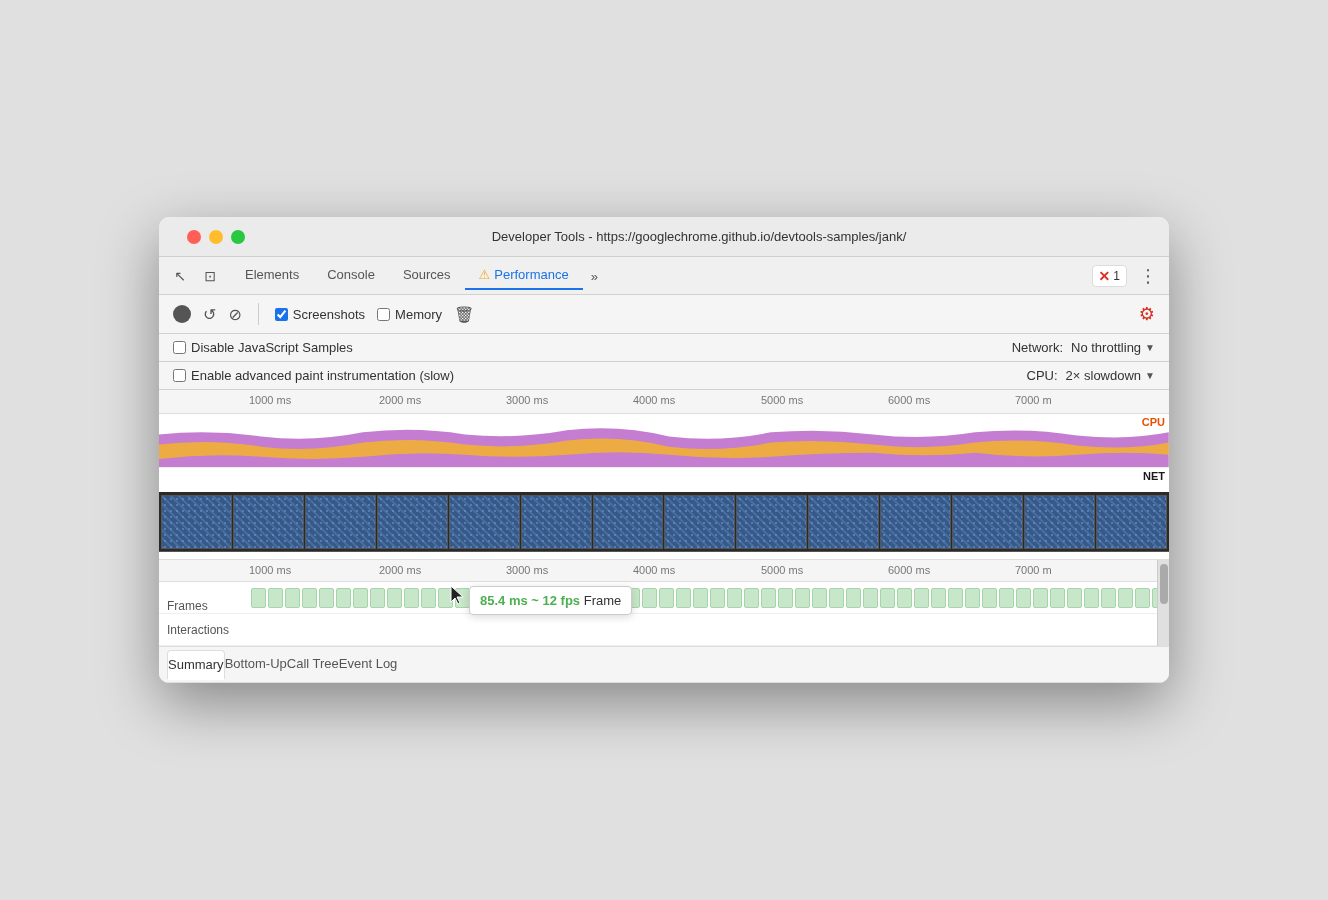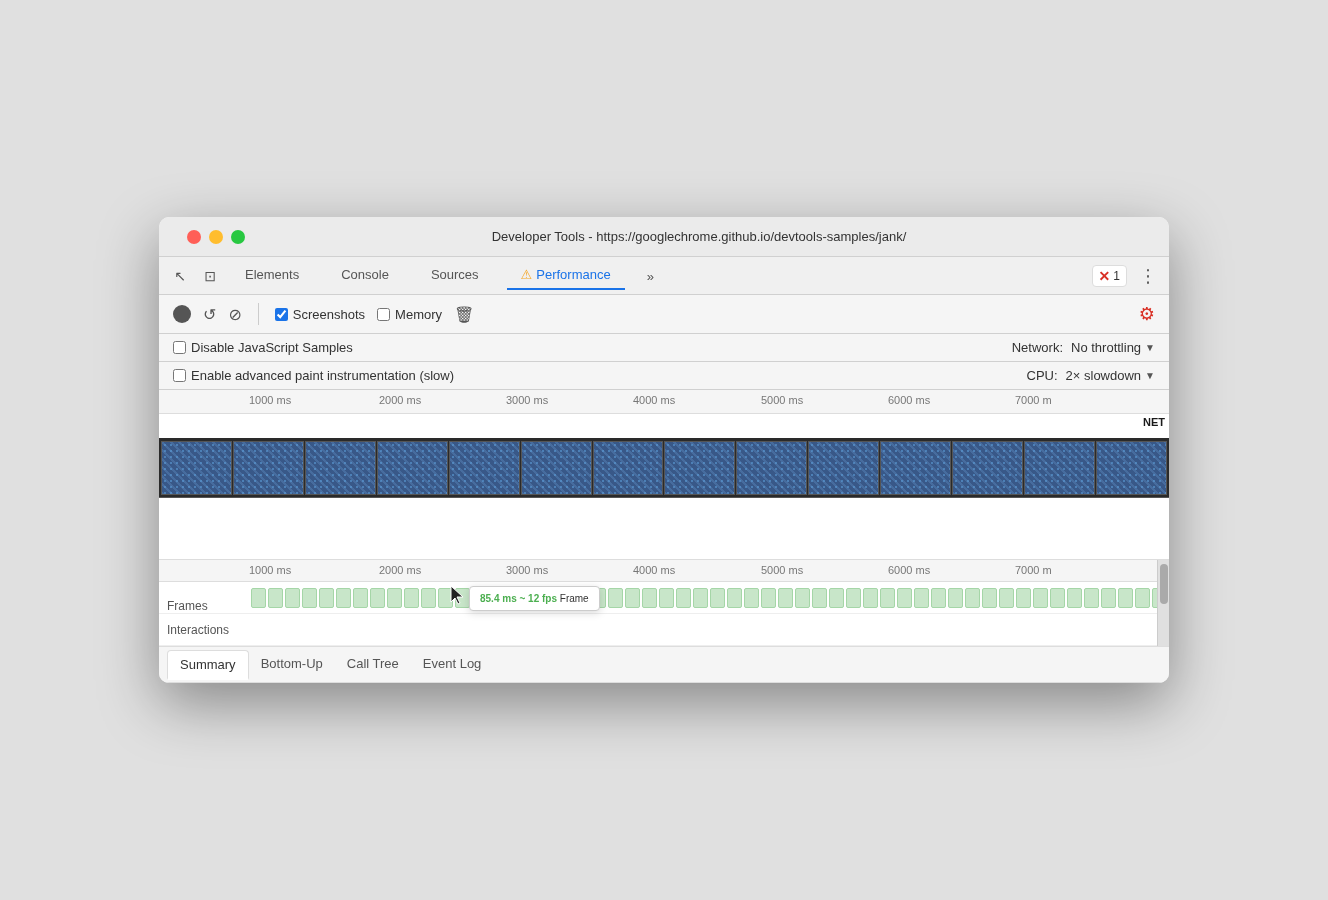--- a/index.html
+++ b/index.html
@@ -51,21 +51,21 @@
       align-items: center;
       padding: 0 8px;
       height: 38px;
     }
     .tab-bar-tools { display: flex; align-items: center; gap: 4px; margin-right: 8px; }
     .tool-btn {
       width: 26px; height: 26px;
       display: flex; align-items: center; justify-content: center;
       cursor: pointer; border-radius: 4px; font-size: 14px; color: #555;
     }
-    .tabs { display: flex; align-items: flex-end; gap: 14px; flex: 1; }
+    .tabs { display: flex; align-items: flex-end; gap: 0; flex: 1; }
     .tab {
       padding: 6px 14px;
       font-size: 13px;
       color: #555;
       cursor: pointer;
       border-bottom: 2px solid transparent;
       white-space: nowrap;
     }
     .tab.active {
       color: #1a73e8;
@@ -296,21 +296,21 @@
 
     
     .tooltip {
       position: absolute;
       left: 310px;
       top: 4px;
       background: white;
       border: 1px solid #ccc;
       border-radius: 4px;
       padding: 6px 10px;
-      font-size: 10px;
+      font-size: 13px;
       box-shadow: 0 2px 8px rgba(0,0,0,0.15);
       white-space: nowrap;
       z-index: 10;
     }
     .tooltip-fps { color: #4caf50; font-weight: 600; }
     .tooltip-frame { color: #333; }
 
     
     .interactions-row {
       height: 32px;
@@ -323,21 +323,21 @@
     
     .bottom-tabs {
       background: #f5f5f5;
       border-bottom: 1px solid #ddd;
       display: flex;
       align-items: center;
       padding: 0 8px;
       height: 36px;
     }
     .btab {
-      padding: 6px 12px;
+      padding: 6px 0;
       font-size: 13px;
       color: #555;
       cursor: pointer;
       border-bottom: 2px solid transparent;
     }
     .btab.active {
       background: white;
       border: 1px solid #ddd;
       border-bottom: 2px solid white;
       border-radius: 4px 4px 0 0;
@@ -467,20 +467,29 @@
       <span class="ruler-tick" style="left: 90px;">1000 ms</span>
       <span class="ruler-tick" style="left: 220px;">2000 ms</span>
       <span class="ruler-tick" style="left: 347px;">3000 ms</span>
       <span class="ruler-tick" style="left: 474px;">4000 ms</span>
       <span class="ruler-tick" style="left: 602px;">5000 ms</span>
       <span class="ruler-tick" style="left: 729px;">6000 ms</span>
       <span class="ruler-tick" style="left: 856px;">7000 m</span>
     </div>
 
 
+    <div class="cpu-track">
+      <svg class="cpu-chart" viewBox="0 0 990 54" preserveAspectRatio="none">
+
+        <path d="M0,54 L0,20 Q50,15 100,22 Q150,28 200,18 Q250,12 300,20 Q350,25 400,16 Q450,10 500,22 Q550,28 600,18 Q650,14 700,20 Q750,26 800,18 Q850,13 900,21 Q950,26 990,18 L990,54 Z" fill="#9c27b0" opacity="0.6"></path>
+
+        <path d="M0,54 L0,30 Q50,24 100,32 Q150,38 200,28 Q250,22 300,30 Q350,35 400,26 Q450,20 500,32 Q550,38 600,28 Q650,24 700,30 Q750,36 800,28 Q850,23 900,31 Q950,36 990,28 L990,40 Q950,36 900,40 Q850,44 800,38 Q750,43 700,38 Q650,38 600,42 Q550,45 500,40 Q450,35 400,40 Q350,44 300,40 Q250,36 200,42 Q150,46 100,42 Q50,38 0,44 Z" fill="#ffc107" opacity="0.7"></path>
+      </svg>
+      <span class="cpu-label">CPU</span>
+    </div>
 
     <div class="net-track">
       <span class="net-label">NET</span>
     </div>
 
     <div class="screenshots-strip">
       <div class="screenshot-thumb">
           <div class="screenshot-dots"></div>
         </div>
       <div class="screenshot-thumb">

